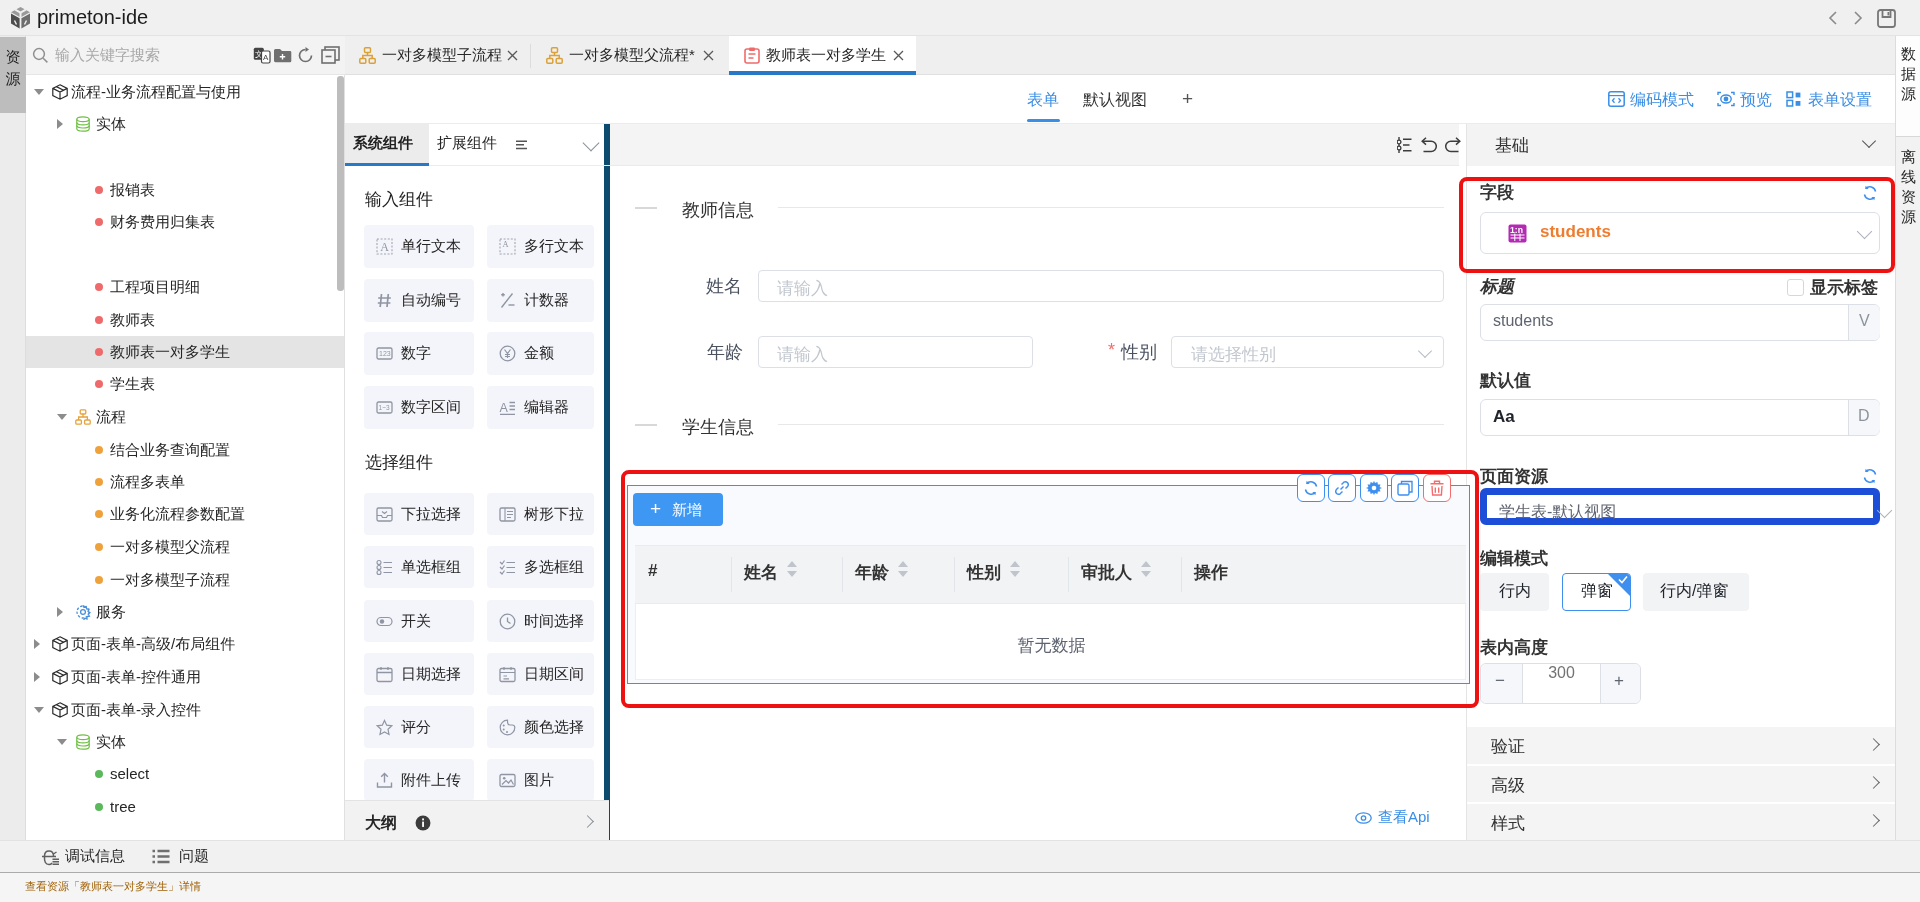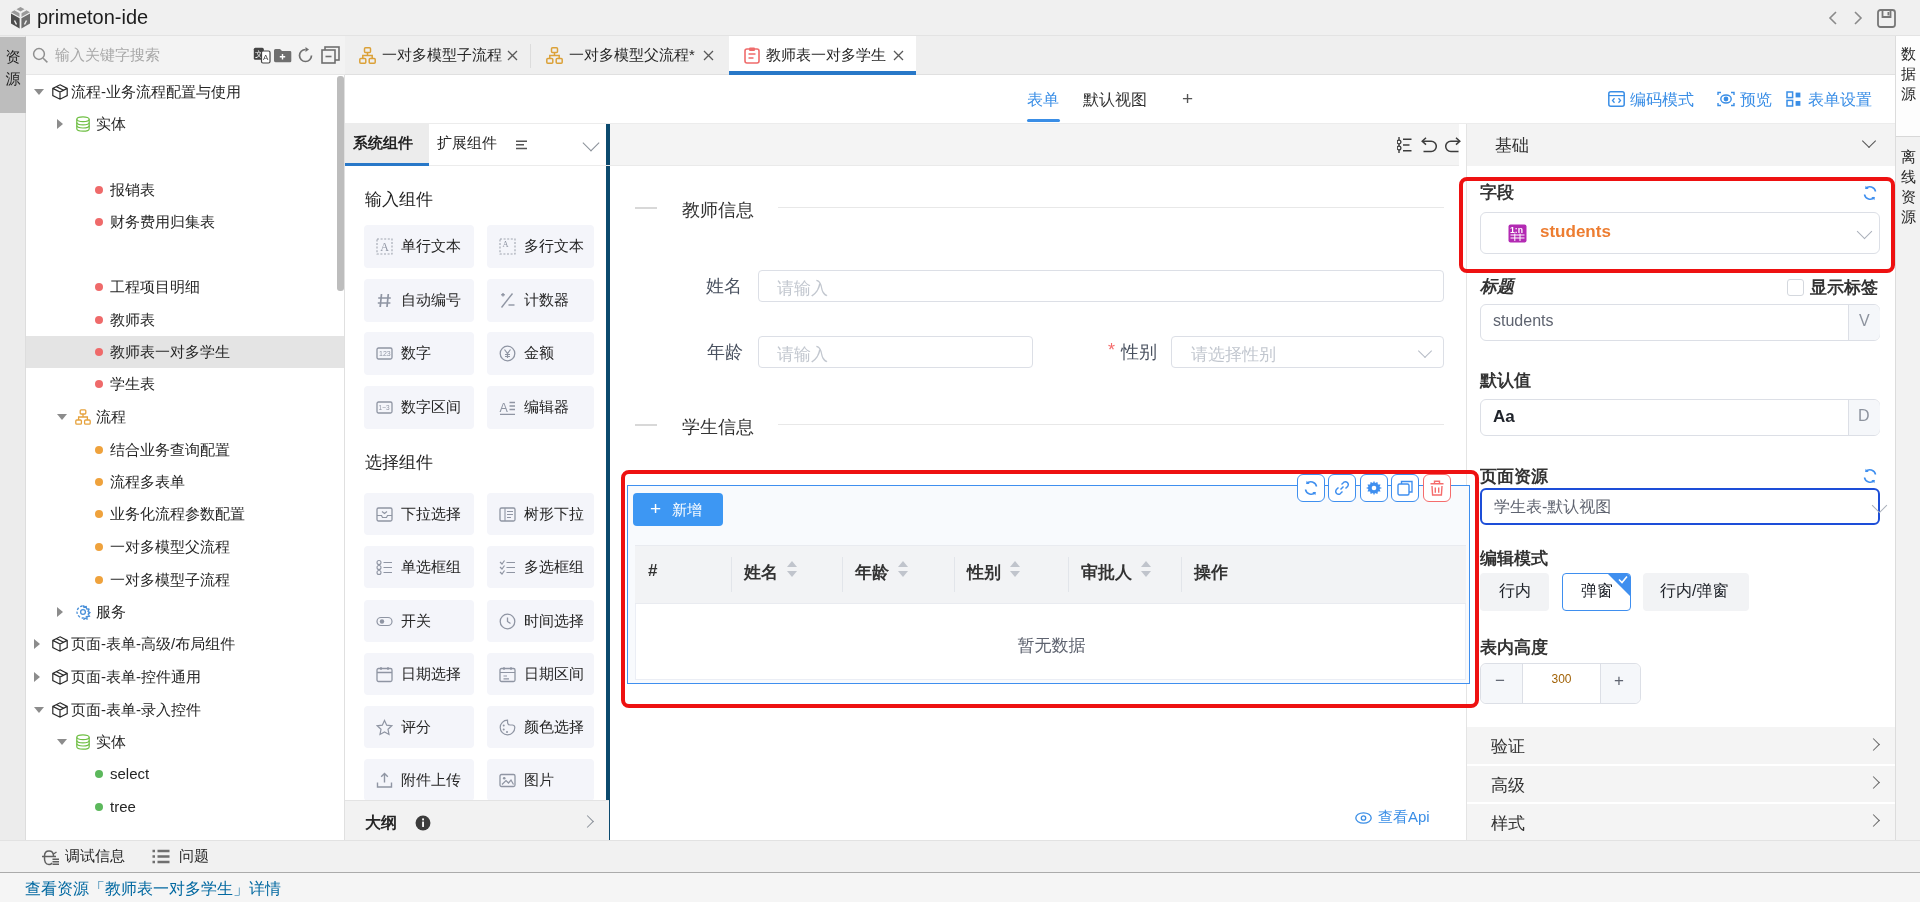--- a/index.html
+++ b/index.html
@@ -283,21 +283,21 @@
 <svg class="a" style="left:1786px;top:91px;" width="16" height="16" viewBox="0 0 16 16">
   <g fill="none" stroke="#3a8ee6" stroke-width="1.5">
     <rect x="1" y="1" width="5.6" height="5.6"></rect>
     <rect x="1" y="9.4" width="5.6" height="5.6"></rect>
   </g>
   <rect x="9.6" y="1.6" width="4.8" height="4.8" fill="#3a8ee6"></rect>
   <rect x="9.6" y="10" width="4.8" height="4.8" fill="#3a8ee6"></rect>
 </svg>
 <div class="a" style="left:1808px;top:90px;font-size:16px;color:#3a8ee6;">表单设置</div>
 
-<div class="a" id="palette" style="left:345px;top:124px;width:265px;height:716px;background:#fff;border-right:4px solid #0c4a6e;">
+<div class="a" id="palette" style="left:345px;top:124px;width:265px;height:716px;background:#fff;border-right:6px solid #0c4a6e;">
   <div class="a" style="left:0;top:0;width:265px;height:42px;border-bottom:1px solid #ececec;"></div>
   <div class="a" style="left:0;top:0;width:84px;height:39px;background:#ececec;"></div>
   <div class="a" style="left:8px;top:10px;font-size:15px;font-weight:bold;color:#1f1f1f;">系统组件</div>
   <div class="a" style="left:0;top:39px;width:84px;height:3px;background:#2878c8;"></div>
   <div class="a" style="left:92px;top:10px;font-size:15px;color:#262626;">扩展组件</div>
   <svg class="a" style="left:171px;top:16px;" width="11" height="10" viewBox="0 0 11 10">
       <path d="M0 1.2 L11 1.2 M0 4.8 L8 4.8 M0 8.4 L11 8.4" stroke="#555" stroke-width="1.5"></path>
     </svg>
   <span class="chev down" style="left:240px;top:13px;"></span>
 
@@ -612,21 +612,21 @@
       <div class="a" style="left:9px;top:7px;font-size:16px;color:#8d939e;">D</div>
     </div>
   </div>
 
   <div class="rlabel" style="top:341px;">页面资源</div>
   <svg class="a" style="left:403px;top:344px;" width="16" height="16" viewBox="0 0 16 16">
       <path d="M13.6 6.5 A6 6 0 0 0 3.5 3.6 M2.4 9.5 A6 6 0 0 0 12.5 12.4" fill="none" stroke="#3f8fef" stroke-width="1.5"></path>
       <path d="M3.5 0.8 L3.5 4 L6.7 4 Z" fill="#3f8fef"></path>
       <path d="M12.5 15.2 L12.5 12 L9.3 12 Z" fill="#3f8fef"></path>
     </svg>
-  <div class="a" style="left:21px;top:364px;width:400px;height:37px;border:2px solid #1d4ed8;border-radius:6px;background:#fff;">
+  <div class="a" style="left:21px;top:364px;width:400px;height:37px;border:7px solid #1d4ed8;border-radius:6px;background:#fff;">
     <div class="a" style="left:12px;top:7px;font-size:16px;color:#5f6470;">学生表-默认视图</div>
     <span class="chev down" style="left:392px;top:10px;width:11px;height:11px;border-color:#aab0ba;"></span>
   </div>
 
   <div class="rlabel" style="top:423px;">编辑模式</div>
   <div class="a" style="left:21px;top:449px;width:69px;height:38px;background:#f2f3f5;border-radius:4px;">
     <div class="a" style="left:19px;top:8px;font-size:16px;color:#20242b;">行内</div>
   </div>
   <div class="a" style="left:103px;top:449px;width:69px;height:38px;background:#fff;border:1px solid #3f8fef;border-radius:4px;overflow:hidden;">
     <div class="a" style="left:18px;top:7px;font-size:16px;color:#20242b;">弹窗</div>
@@ -638,21 +638,21 @@
   <div class="a" style="left:184px;top:449px;width:106px;height:38px;background:#f2f3f5;border-radius:4px;">
     <div class="a" style="left:17px;top:8px;font-size:16px;color:#20242b;">行内/弹窗</div>
   </div>
 
   <div class="rlabel" style="top:512px;">表内高度</div>
   <div class="a" style="left:21px;top:539px;width:161px;height:41px;border:1px solid #dcdfe6;border-radius:6px;background:#fff;">
     <div class="a" style="left:0;top:0;width:42px;height:39px;background:#f5f7fa;border-right:1px solid #dcdfe6;border-radius:6px 0 0 6px;">
       <div class="a" style="left:14px;top:7px;font-size:17px;color:#5f6470;">−</div>
     </div>
     <div class="a" style="left:42px;top:0;width:77px;height:39px;">
-      <div class="a" style="left:0;top:8px;width:77px;text-align:center;font-size:12px;color:#a16207;">300</div>
+      <div class="a" style="left:0;top:0;width:77px;text-align:center;font-size:16px;color:#737373;">300</div>
     </div>
     <div class="a" style="left:119px;top:0;width:40px;height:39px;background:#f5f7fa;border-left:1px solid #dcdfe6;border-radius:0 6px 6px 0;">
       <div class="a" style="left:13px;top:7px;font-size:17px;color:#5f6470;">+</div>
     </div>
   </div>
 
   <div class="rrow" style="top:603px;height:37px;">
       <span>验证</span>
       <span class="chev right" style="left:402px;top:13px;width:9px;height:9px;border-color:#666;"></span>
     </div>
@@ -682,17 +682,17 @@
     <path d="M11.5 9.3 L18 9.3 M11.5 11.8 L18 11.8 M11.5 14.3 L18 14.3" stroke="#5f5f5f" stroke-width="1.6"></path>
   </svg>
   <div class="a" style="left:65px;top:6px;font-size:15px;color:#262626;">调试信息</div>
   <svg class="a" style="left:152px;top:8px;" width="18" height="15" viewBox="0 0 18 15">
     <path d="M0.5 2 L3 2 M0.5 7.5 L3 7.5 M0.5 13 L3 13" stroke="#6f6f6f" stroke-width="2.4"></path>
     <path d="M5.5 2 L17.5 2 M5.5 7.5 L17.5 7.5 M5.5 13 L17.5 13" stroke="#6f6f6f" stroke-width="2.4"></path>
   </svg>
   <div class="a" style="left:179px;top:6px;font-size:15px;color:#262626;">问题</div>
 </div>
 <div class="a" style="left:0;top:872px;width:1920px;height:30px;background:#f5f5f5;border-top:1px solid #ababab;">
-  <div class="a" style="left:25px;top:6px;font-size:16px;color:#0369a1;">查看资源「教师表一对多学生」详情</div>
+  <div class="a" style="left:25px;top:6px;font-size:11px;color:#a16207;">查看资源「教师表一对多学生」详情</div>
 </div>
 
 <div class="a" style="left:621px;top:470px;width:858px;height:238px;border:4px solid #ee1111;border-radius:8px;z-index:50;"></div>
 <div class="a" style="left:1459px;top:177px;width:436px;height:96px;border:4px solid #ee1111;border-radius:8px;z-index:50;"></div>
 
 </body></html>

